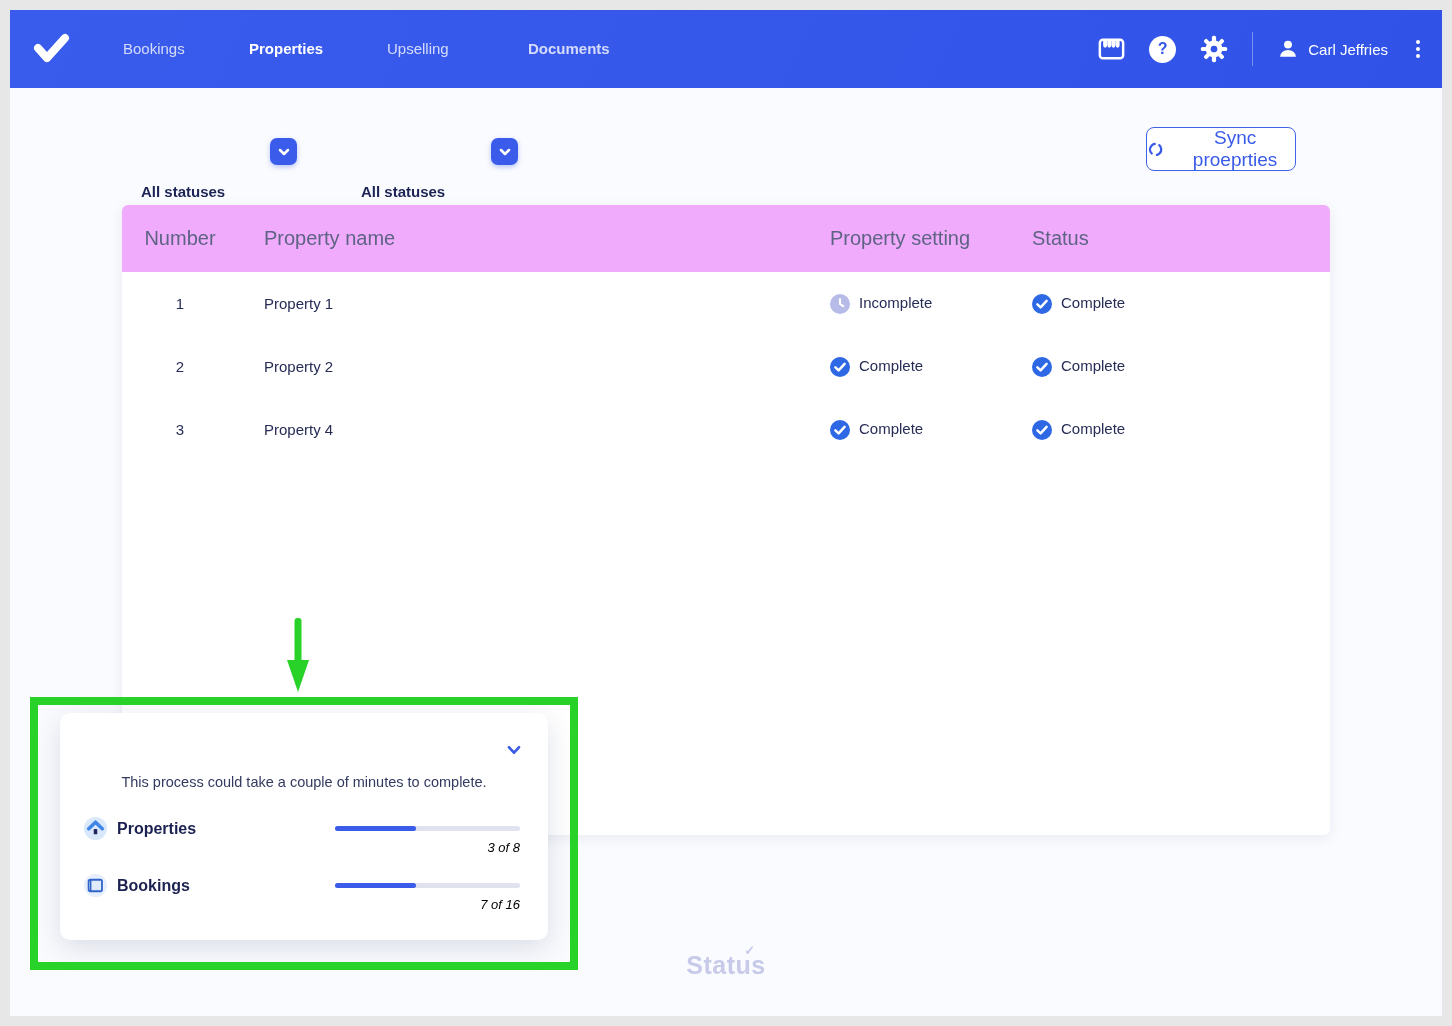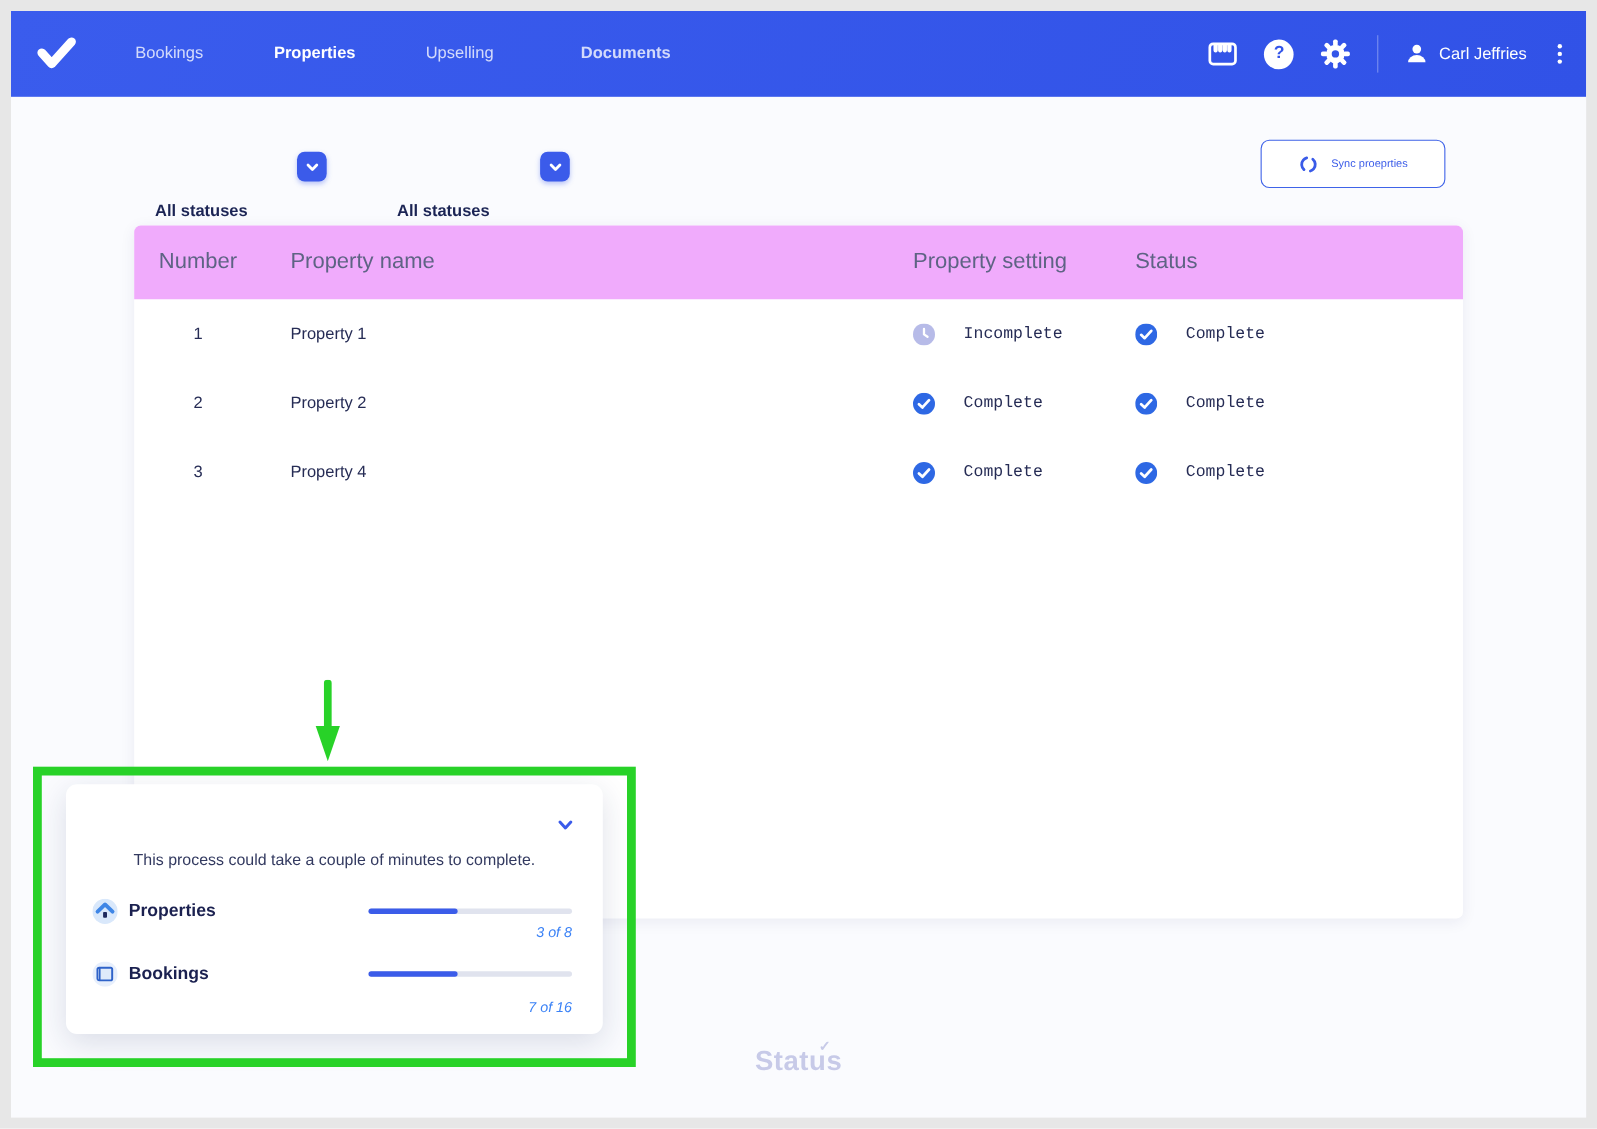--- a/index.html
+++ b/index.html
@@ -58,43 +58,43 @@
   .dd-btn {
     position: absolute; top: 128px; width: 27px; height: 27px;
     background: #3b5bea; border: none; border-radius: 7px;
     display: flex; align-items: center; justify-content: center;
     cursor: pointer; box-shadow: 0 2px 5px rgba(59,91,234,0.35);
   }
   .dd-1 { left: 260px; }
   .dd-2 { left: 481px; }
 
   .sync-btn {
-    position: absolute; left: 1136px; top: 117px; width: 168px; height: 44px;
+    position: absolute; left: 1136px; top: 117px; width: 150px; height: 44px;
     background: #ffffff; border: 1px solid #3f63e8; border-radius: 8px;
     display: flex; align-items: center; justify-content: center; gap: 11px;
-    color: #3a5be8; font-size: 10px; cursor: pointer;
+    color: #3a5be8; font-size: 19px; cursor: pointer;
   }
 
   
   .table-card {
     position: absolute; left: 112px; top: 195px; width: 1208px; height: 630px;
     background: #ffffff; border-radius: 6px;
     box-shadow: 0 3px 14px rgba(25,35,95,0.07);
   }
   .t-grid { display: grid; grid-template-columns: 116px 592px 202px 1fr; align-items: center; }
   .t-head {
     height: 67px; background: #f0abfc; border-radius: 6px 6px 0 0;
     font-size: 20px; color: #5e6384;
   }
   .t-head .c-number { text-align: center; }
   .c-name { padding-left: 26px; }
   .t-row { height: 63px; font-size: 15px; color: #262c55; }
   .t-row .c-number { text-align: center; }
   .t-row:first-of-type { margin-top: 9px; }
-  .cell-status { display: flex; align-items: center; gap: 26px; font-family: Liberation Mono, monospace; }
+  .cell-status { display: flex; gap: 9px; }
 
   
   .green-rect {
     position: absolute; left: 20px; top: 687px; width: 548px; height: 273px;
     border: 8px solid #28d228; z-index: 7; pointer-events: none;
   }
   .green-arrow { position: absolute; left: 276px; top: 608px; z-index: 7; pointer-events: none; }
 
   
   .import-card {
@@ -112,24 +112,24 @@
     text-align: center; font-size: 14.5px; color: #333a60;
   }
   .task-icon { position: absolute; left: 24px; }
   .task-label { position: absolute; left: 57px; font-size: 16px; font-weight: bold; color: #1b2150; }
   .progress-track {
     position: absolute; left: 275px; width: 185px; height: 5px;
     background: #e0e3ee; border-radius: 3px;
   }
   .progress-fill { height: 100%; background: #3b5ce9; border-radius: 3px; width: 0; }
   .progress-text {
-    position: absolute; right: 28px; font-size: 13px; font-style: italic; color: #3b82f6;
+    position: absolute; right: 28px; font-size: 13px; font-style: italic; color: #000000;
   }
   .task1-icon { top: 104px; } .task1-label { top: 107px; } .task1-bar { top: 113px; } .task1-text { top: 127px; }
-  .task2-icon { top: 161px; } .task2-label { top: 164px; } .task2-bar { top: 170px; } .task2-text { top: 184px; margin-top: 11px; }
+  .task2-icon { top: 161px; } .task2-label { top: 164px; } .task2-bar { top: 170px; } .task2-text { top: 184px; }
 
   
   .chekin-logo {
     position: absolute; left: 0; right: 0; top: 941px; text-align: center;
   }
   .chekin-logo .logo-wrap {
     position: relative; display: inline-block;
     font-size: 25px; font-weight: 600; letter-spacing: 0.5px; color: #c7cae8;
   }
   .logo-check {

